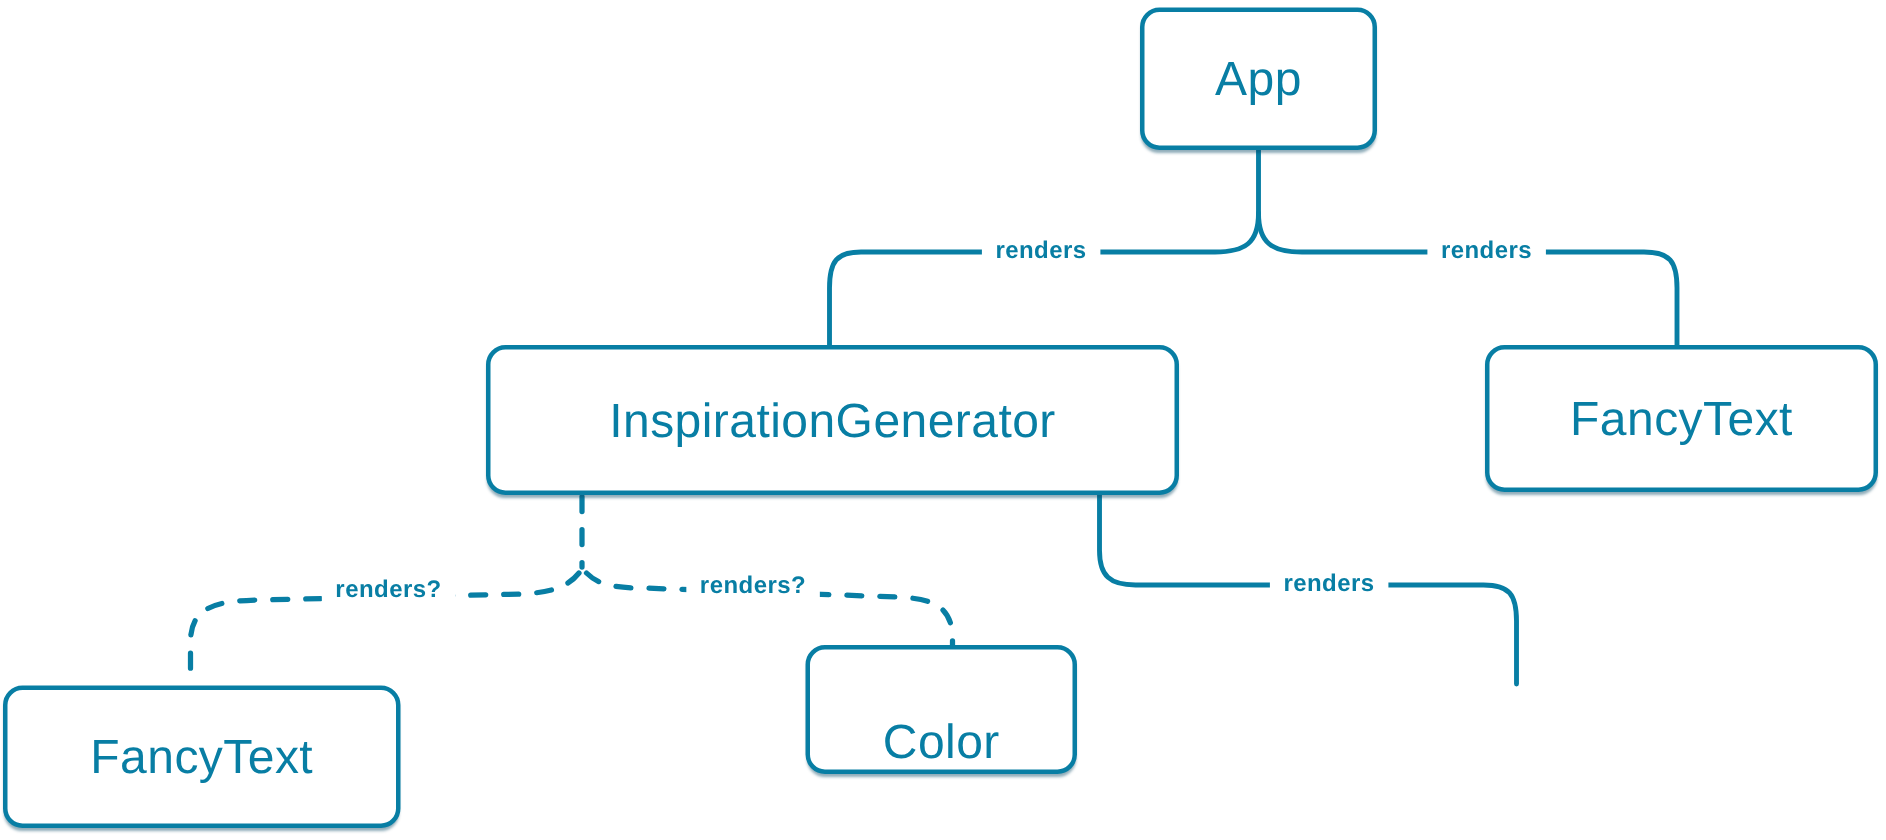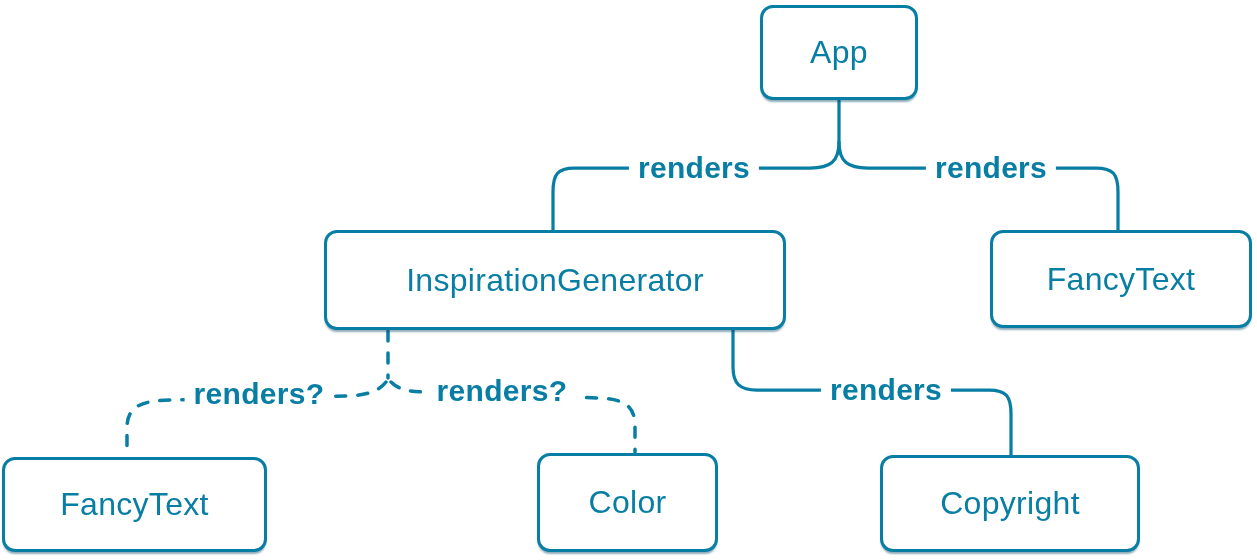--- a/index.html
+++ b/index.html
@@ -49,21 +49,21 @@
     letter-spacing: 0.3px;
     white-space: nowrap;
   }
   .edge-label {
     position: absolute;
     z-index: 2;
     transform: translate(-50%, -50%);
     background: #ffffff;
     padding: 2px 9px;
     color: #087ea4;
-    font-size: 30px;
+    font-size: 16px;
     font-weight: 700;
     letter-spacing: 0.3px;
     white-space: nowrap;
   }
 </style>
 </head>
 <body>
 
 <div class="stage">
 
@@ -91,21 +91,18 @@
   </div>
 
   <div class="node" style="left:990px; top:230px; width:262px; height:98px;">
     <span>FancyText</span>
   </div>
 
   <div class="node" style="left:2px; top:457px; width:265px; height:95px;">
     <span>FancyText</span>
   </div>
 
-  <div class="node" style="left:537px; top:453px; width:181px; height:99px;">
+  <div class="node" style="left:537px; top:430px; width:181px; height:86px;align-items:flex-end;">
     <span>Color</span>
   </div>
 
-  <div class="node" style="left:880px; top:455px; width:260px; height:97px;">
-    <span>Copyright</span>
-  </div>
 
 </div>
 
 </body></html>

